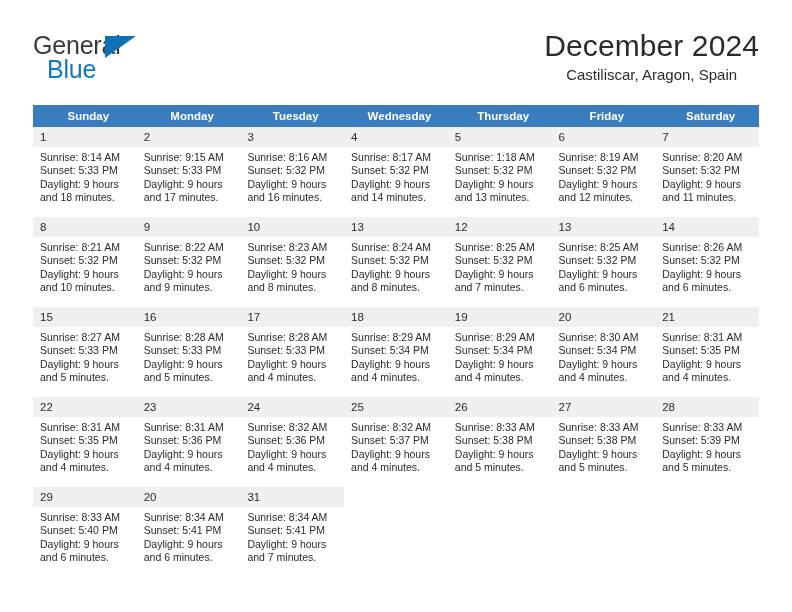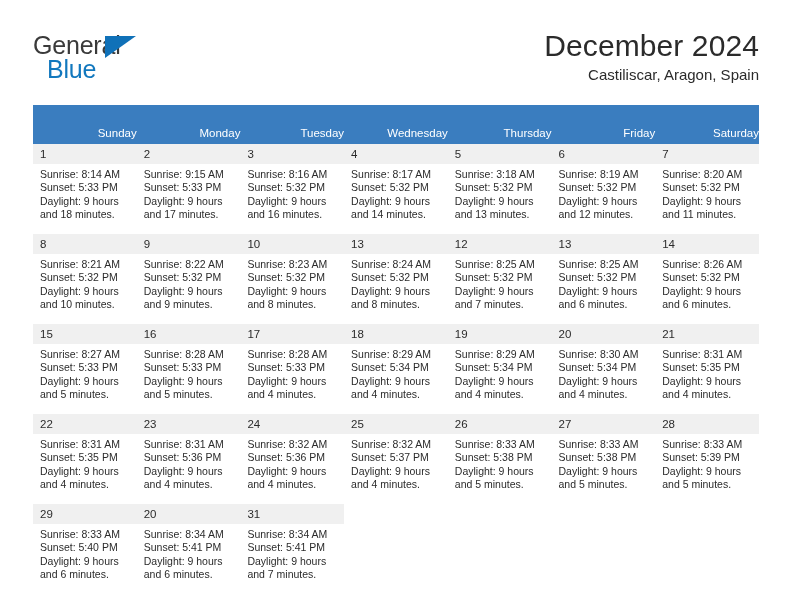--- a/index.html
+++ b/index.html
@@ -63,21 +63,21 @@
     width: 0;
     height: 0;
     border-left: 31px solid #1071b8;
     border-bottom: 22px solid transparent;
   }
 
   .title-block {
     position: absolute;
     right: 33px;
     top: 28px;
-    text-align: right;
+    text-align: center;
   }
   .cal-title {
     font-size: 30px;
     color: #2b2b2b;
     font-weight: normal;
     letter-spacing: 0.1px;
     line-height: 36px;
   }
   .cal-subtitle {
     font-size: 15px;
@@ -96,23 +96,23 @@
   }
   table.cal-table {
     width: 726px;
     border-collapse: collapse;
     table-layout: fixed;
   }
   table.cal-table th {
     background: #3a7dbf;
     color: #ffffff;
     font-size: 11.5px;
-    font-weight: normal;
-    text-align: right;
-    padding: 22px 0 5px 7px;
+    font-weight: bold;
+    text-align: center;
+    padding: 5px 0 5px 7px;
     height: 11px;
     border: none;
   }
   table.cal-table td {
     vertical-align: top;
     padding: 0;
     border: none;
     width: 103.71px;
   }
   .week-row td {
@@ -227,21 +227,21 @@
                   <div>Sunset: 5:32 PM</div>
                   <div>Daylight: 9 hours</div>
                   <div>and 14 minutes.</div>
                 </div>
               </div>
             </td>
             <td>
               <div class="daycell filled">
                 <div class="daynum">5</div>
                 <div class="daybody">
-                  <div>Sunrise: 3:18 AM</div>
+                  <div>Sunrise: 1:18 AM</div>
                   <div>Sunset: 5:32 PM</div>
                   <div>Daylight: 9 hours</div>
                   <div>and 13 minutes.</div>
                 </div>
               </div>
             </td>
             <td>
               <div class="daycell filled">
                 <div class="daynum">6</div>
                 <div class="daybody">

